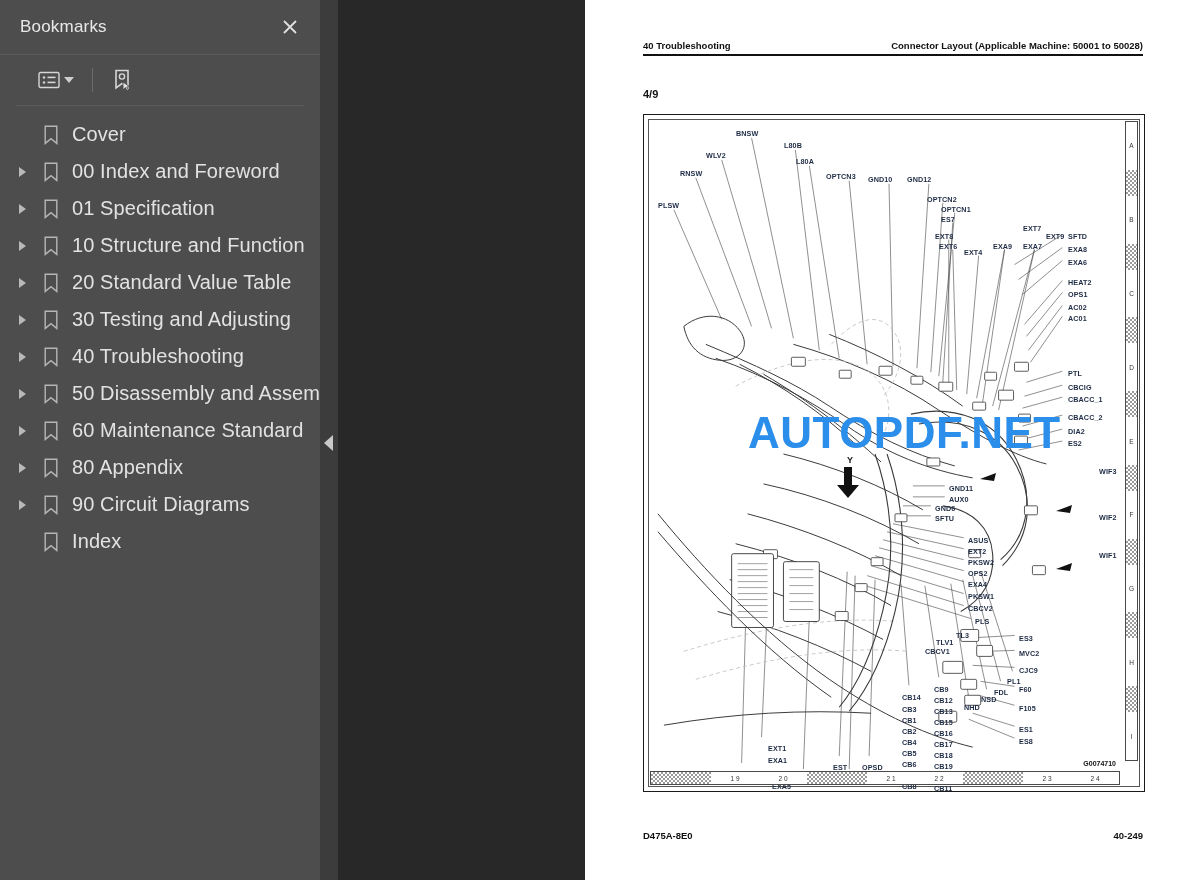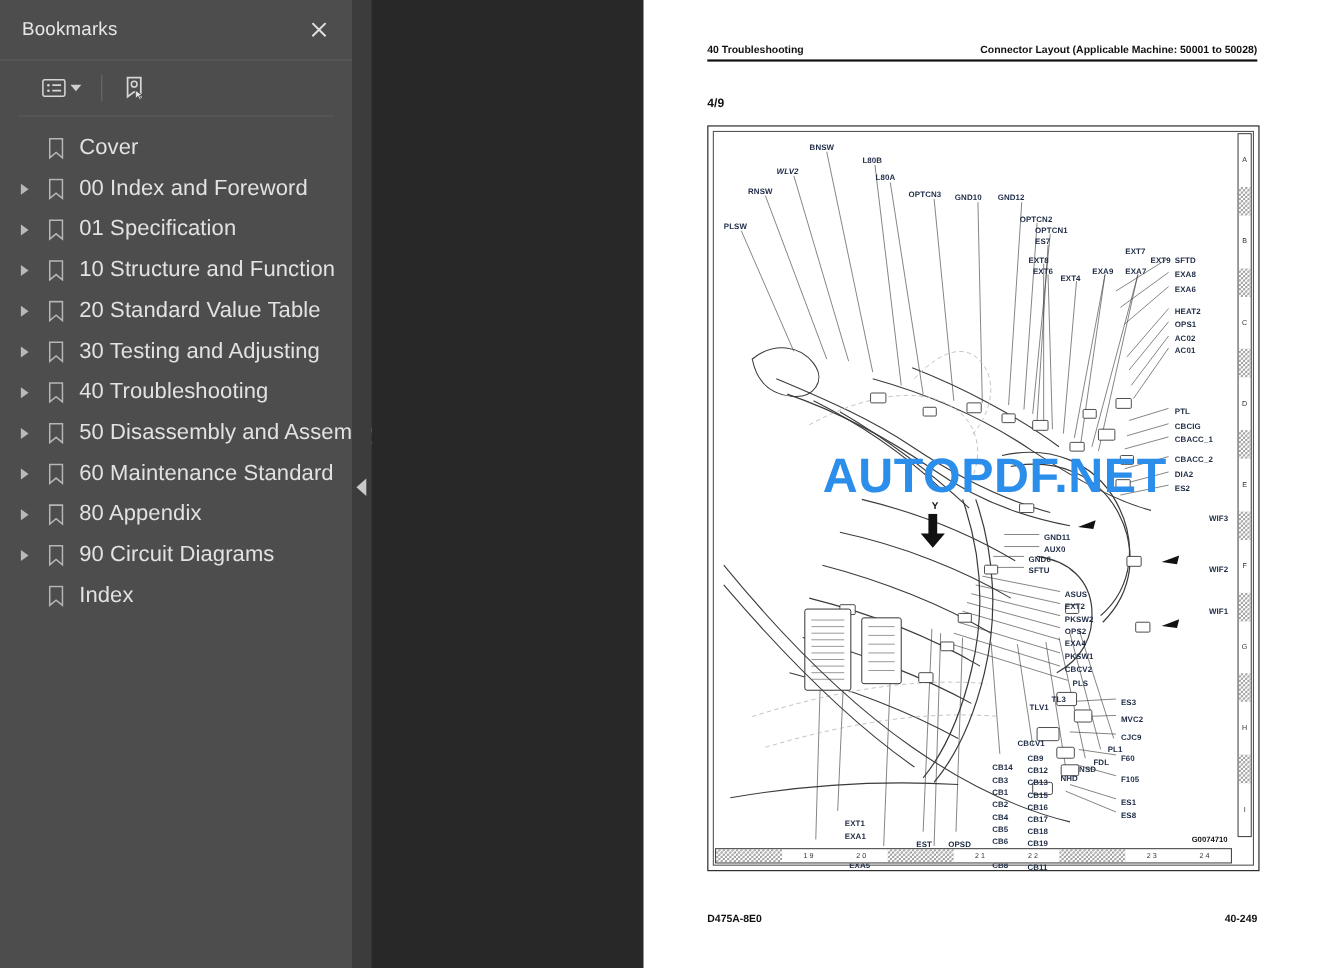--- a/index.html
+++ b/index.html
@@ -548,21 +548,21 @@
           <g fill="#111">
             <path d="M0 28 L16 22 L14 30 Z"></path>
             <path d="M76 60 L92 54 L90 62 Z"></path>
             <path d="M76 118 L92 112 L90 120 Z"></path>
           </g>
         </svg>
 
         <div id="connector-labels">
             <div class="lbl" style="left: 14px; top: 86px;">PLSW</div>
             <div class="lbl" style="left: 36px; top: 54px;">RNSW</div>
-            <div class="lbl" style="left: 62px; top: 36px; font-style: italic;">WLV2</div>
+            <div class="lbl" style="left: 62px; top: 36px;">WLV2</div>
             <div class="lbl" style="left: 92px; top: 14px;">BNSW</div>
             <div class="lbl" style="left: 140px; top: 26px;">L80B</div>
             <div class="lbl" style="left: 152px; top: 42px;">L80A</div>
             <div class="lbl" style="left: 182px; top: 57px;">OPTCN3</div>
             <div class="lbl" style="left: 224px; top: 60px;">GND10</div>
             <div class="lbl" style="left: 263px; top: 60px;">GND12</div>
             <div class="lbl" style="left: 283px; top: 80px;">OPTCN2</div>
             <div class="lbl" style="left: 297px; top: 90px;">OPTCN1</div>
             <div class="lbl" style="left: 297px; top: 100px;">ES7</div>
             <div class="lbl" style="left: 291px; top: 117px;">EXT8</div>
@@ -595,21 +595,21 @@
             <div class="lbl" style="left: 324px; top: 432px;">EXT2</div>
             <div class="lbl" style="left: 324px; top: 443px;">PKSW2</div>
             <div class="lbl" style="left: 324px; top: 454px;">OPS2</div>
             <div class="lbl" style="left: 324px; top: 465px;">EXA4</div>
             <div class="lbl" style="left: 324px; top: 477px;">PKSW1</div>
             <div class="lbl" style="left: 455px; top: 436px;">WIF1</div>
             <div class="lbl" style="left: 324px; top: 489px;">CBCV2</div>
             <div class="lbl" style="left: 331px; top: 502px;">PLS</div>
             <div class="lbl" style="left: 312px; top: 516px;">TL3</div>
             <div class="lbl" style="left: 292px; top: 523px;">TLV1</div>
-            <div class="lbl" style="left: 281px; top: 532px; margin-top: 24px;">CBCV1</div>
+            <div class="lbl" style="left: 281px; top: 532px;">CBCV1</div>
             <div class="lbl" style="left: 375px; top: 519px;">ES3</div>
             <div class="lbl" style="left: 375px; top: 534px;">MVC2</div>
             <div class="lbl" style="left: 375px; top: 551px;">CJC9</div>
             <div class="lbl" style="left: 375px; top: 570px;">F60</div>
             <div class="lbl" style="left: 375px; top: 589px;">F105</div>
             <div class="lbl" style="left: 375px; top: 610px;">ES1</div>
             <div class="lbl" style="left: 375px; top: 622px;">ES8</div>
             <div class="lbl" style="left: 363px; top: 562px;">PL1</div>
             <div class="lbl" style="left: 350px; top: 573px;">FDL</div>
             <div class="lbl" style="left: 337px; top: 580px;">NSD</div>

